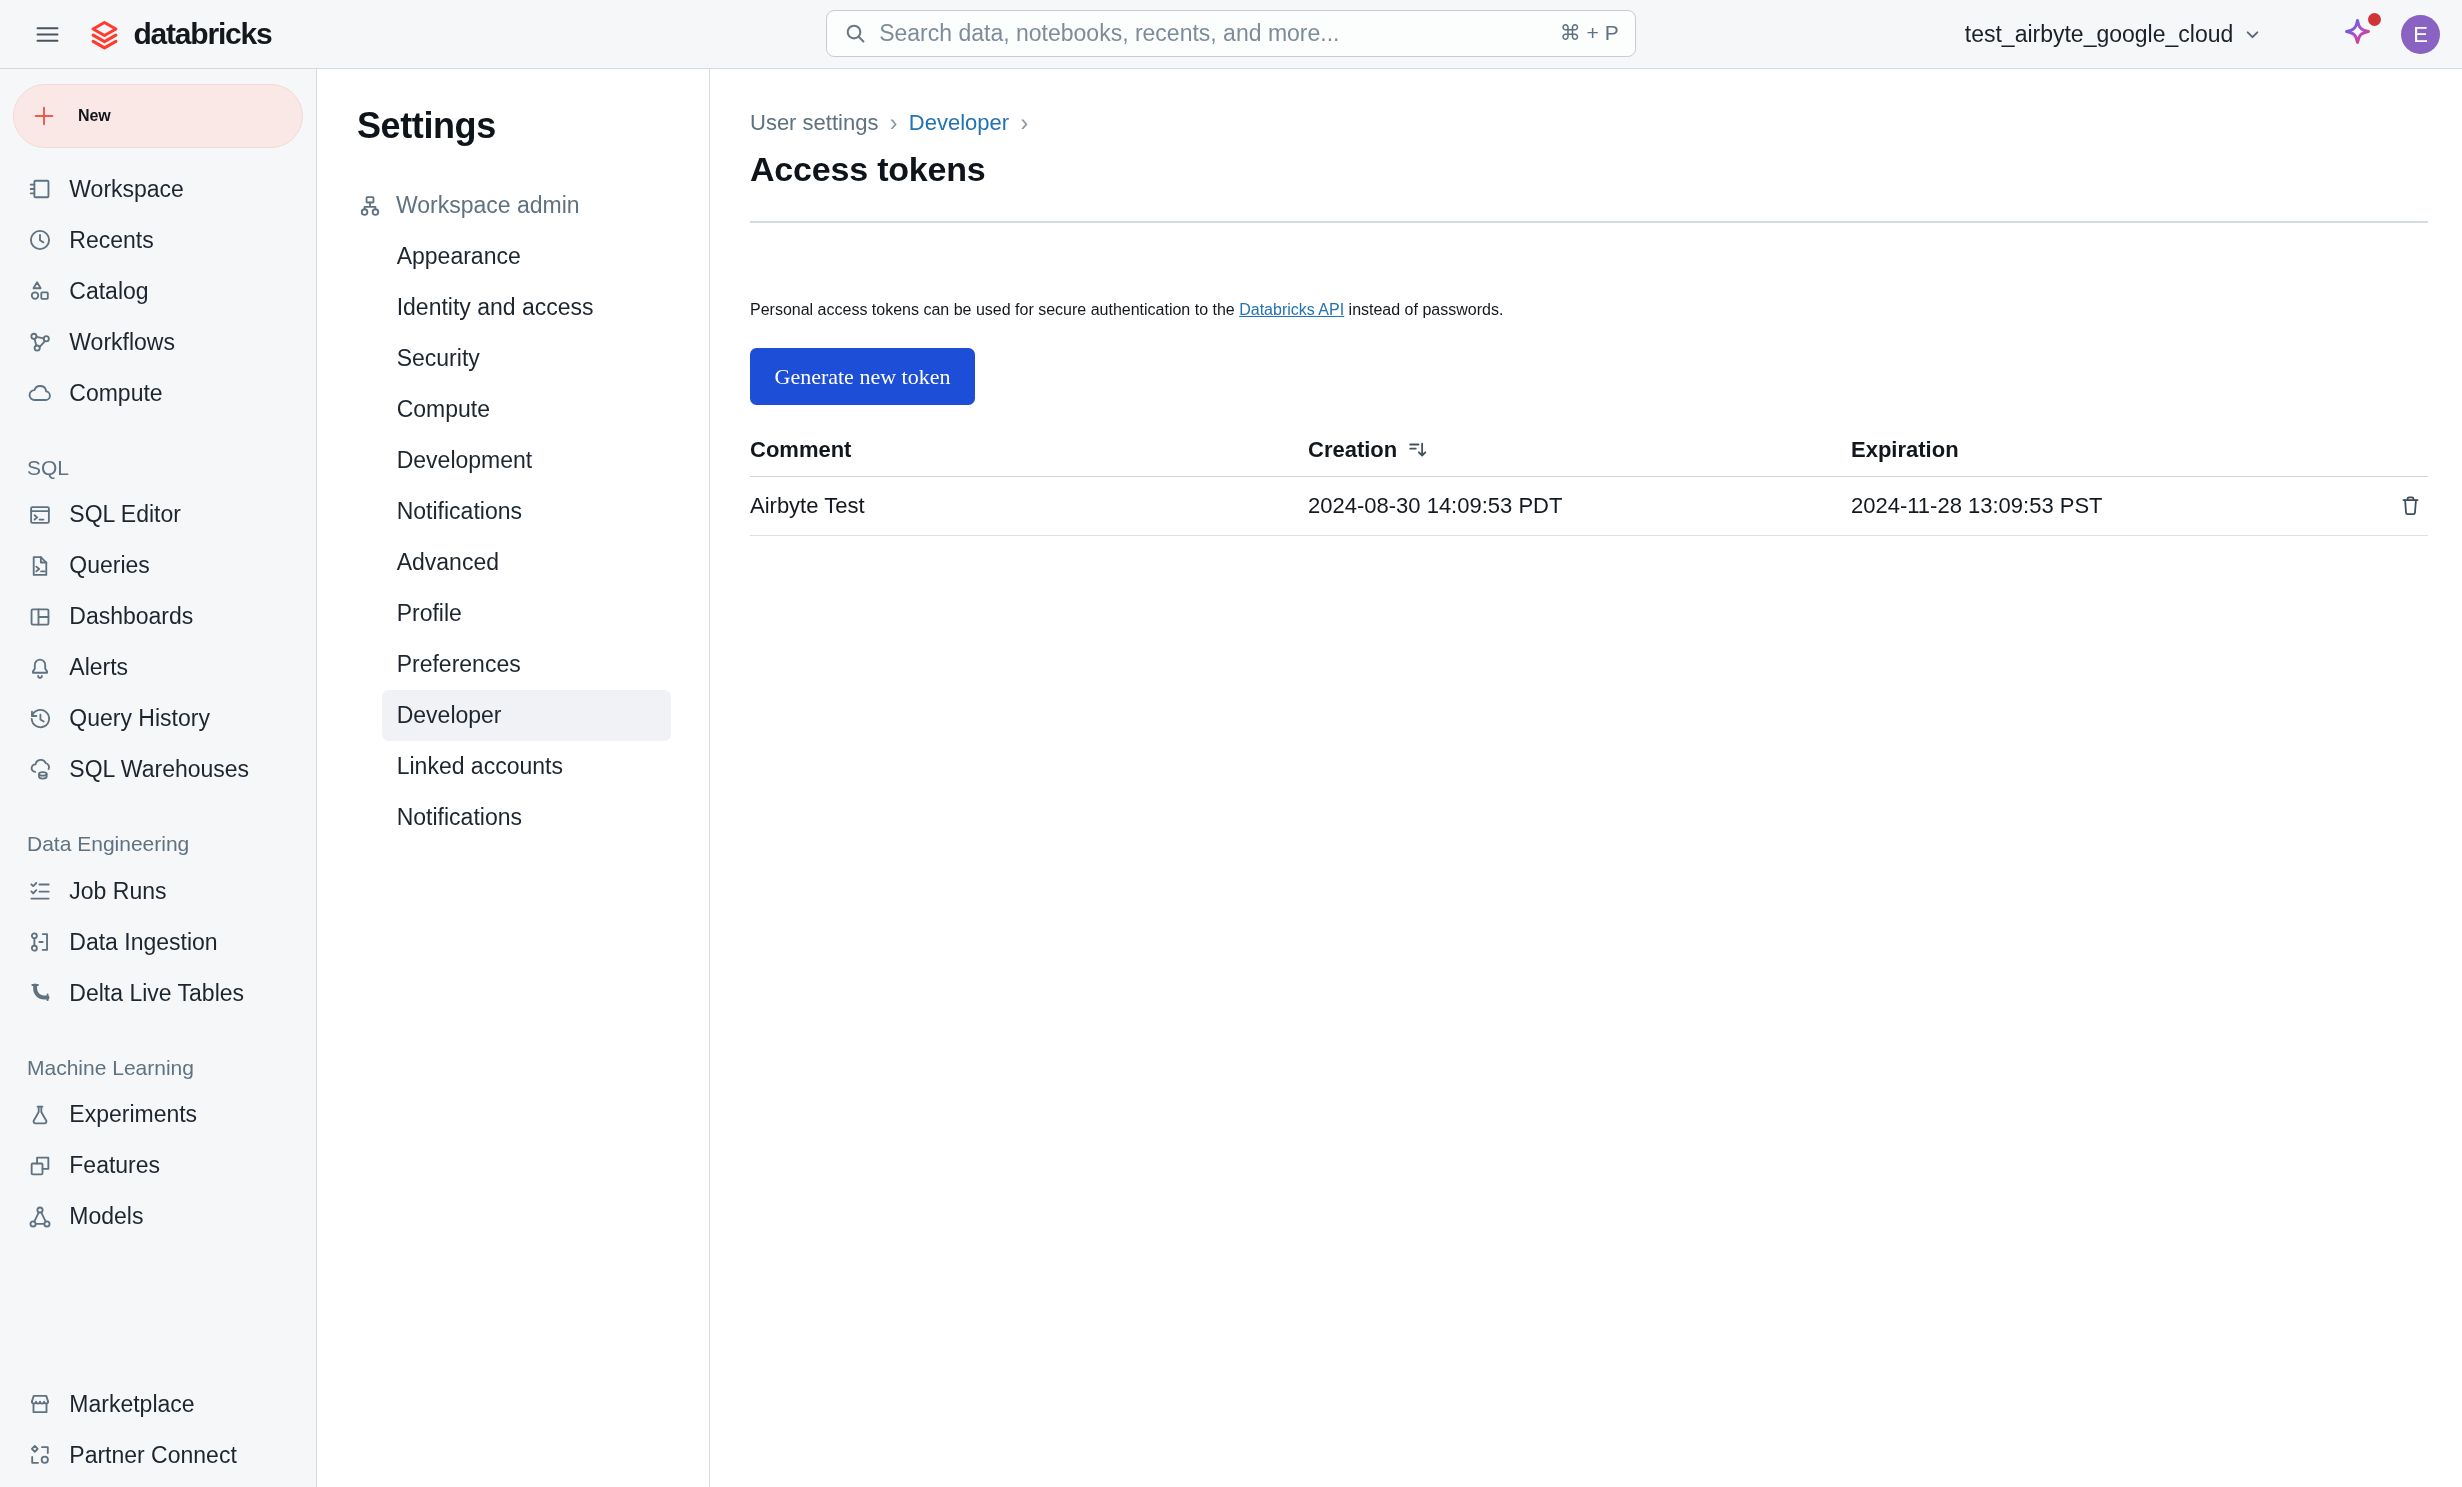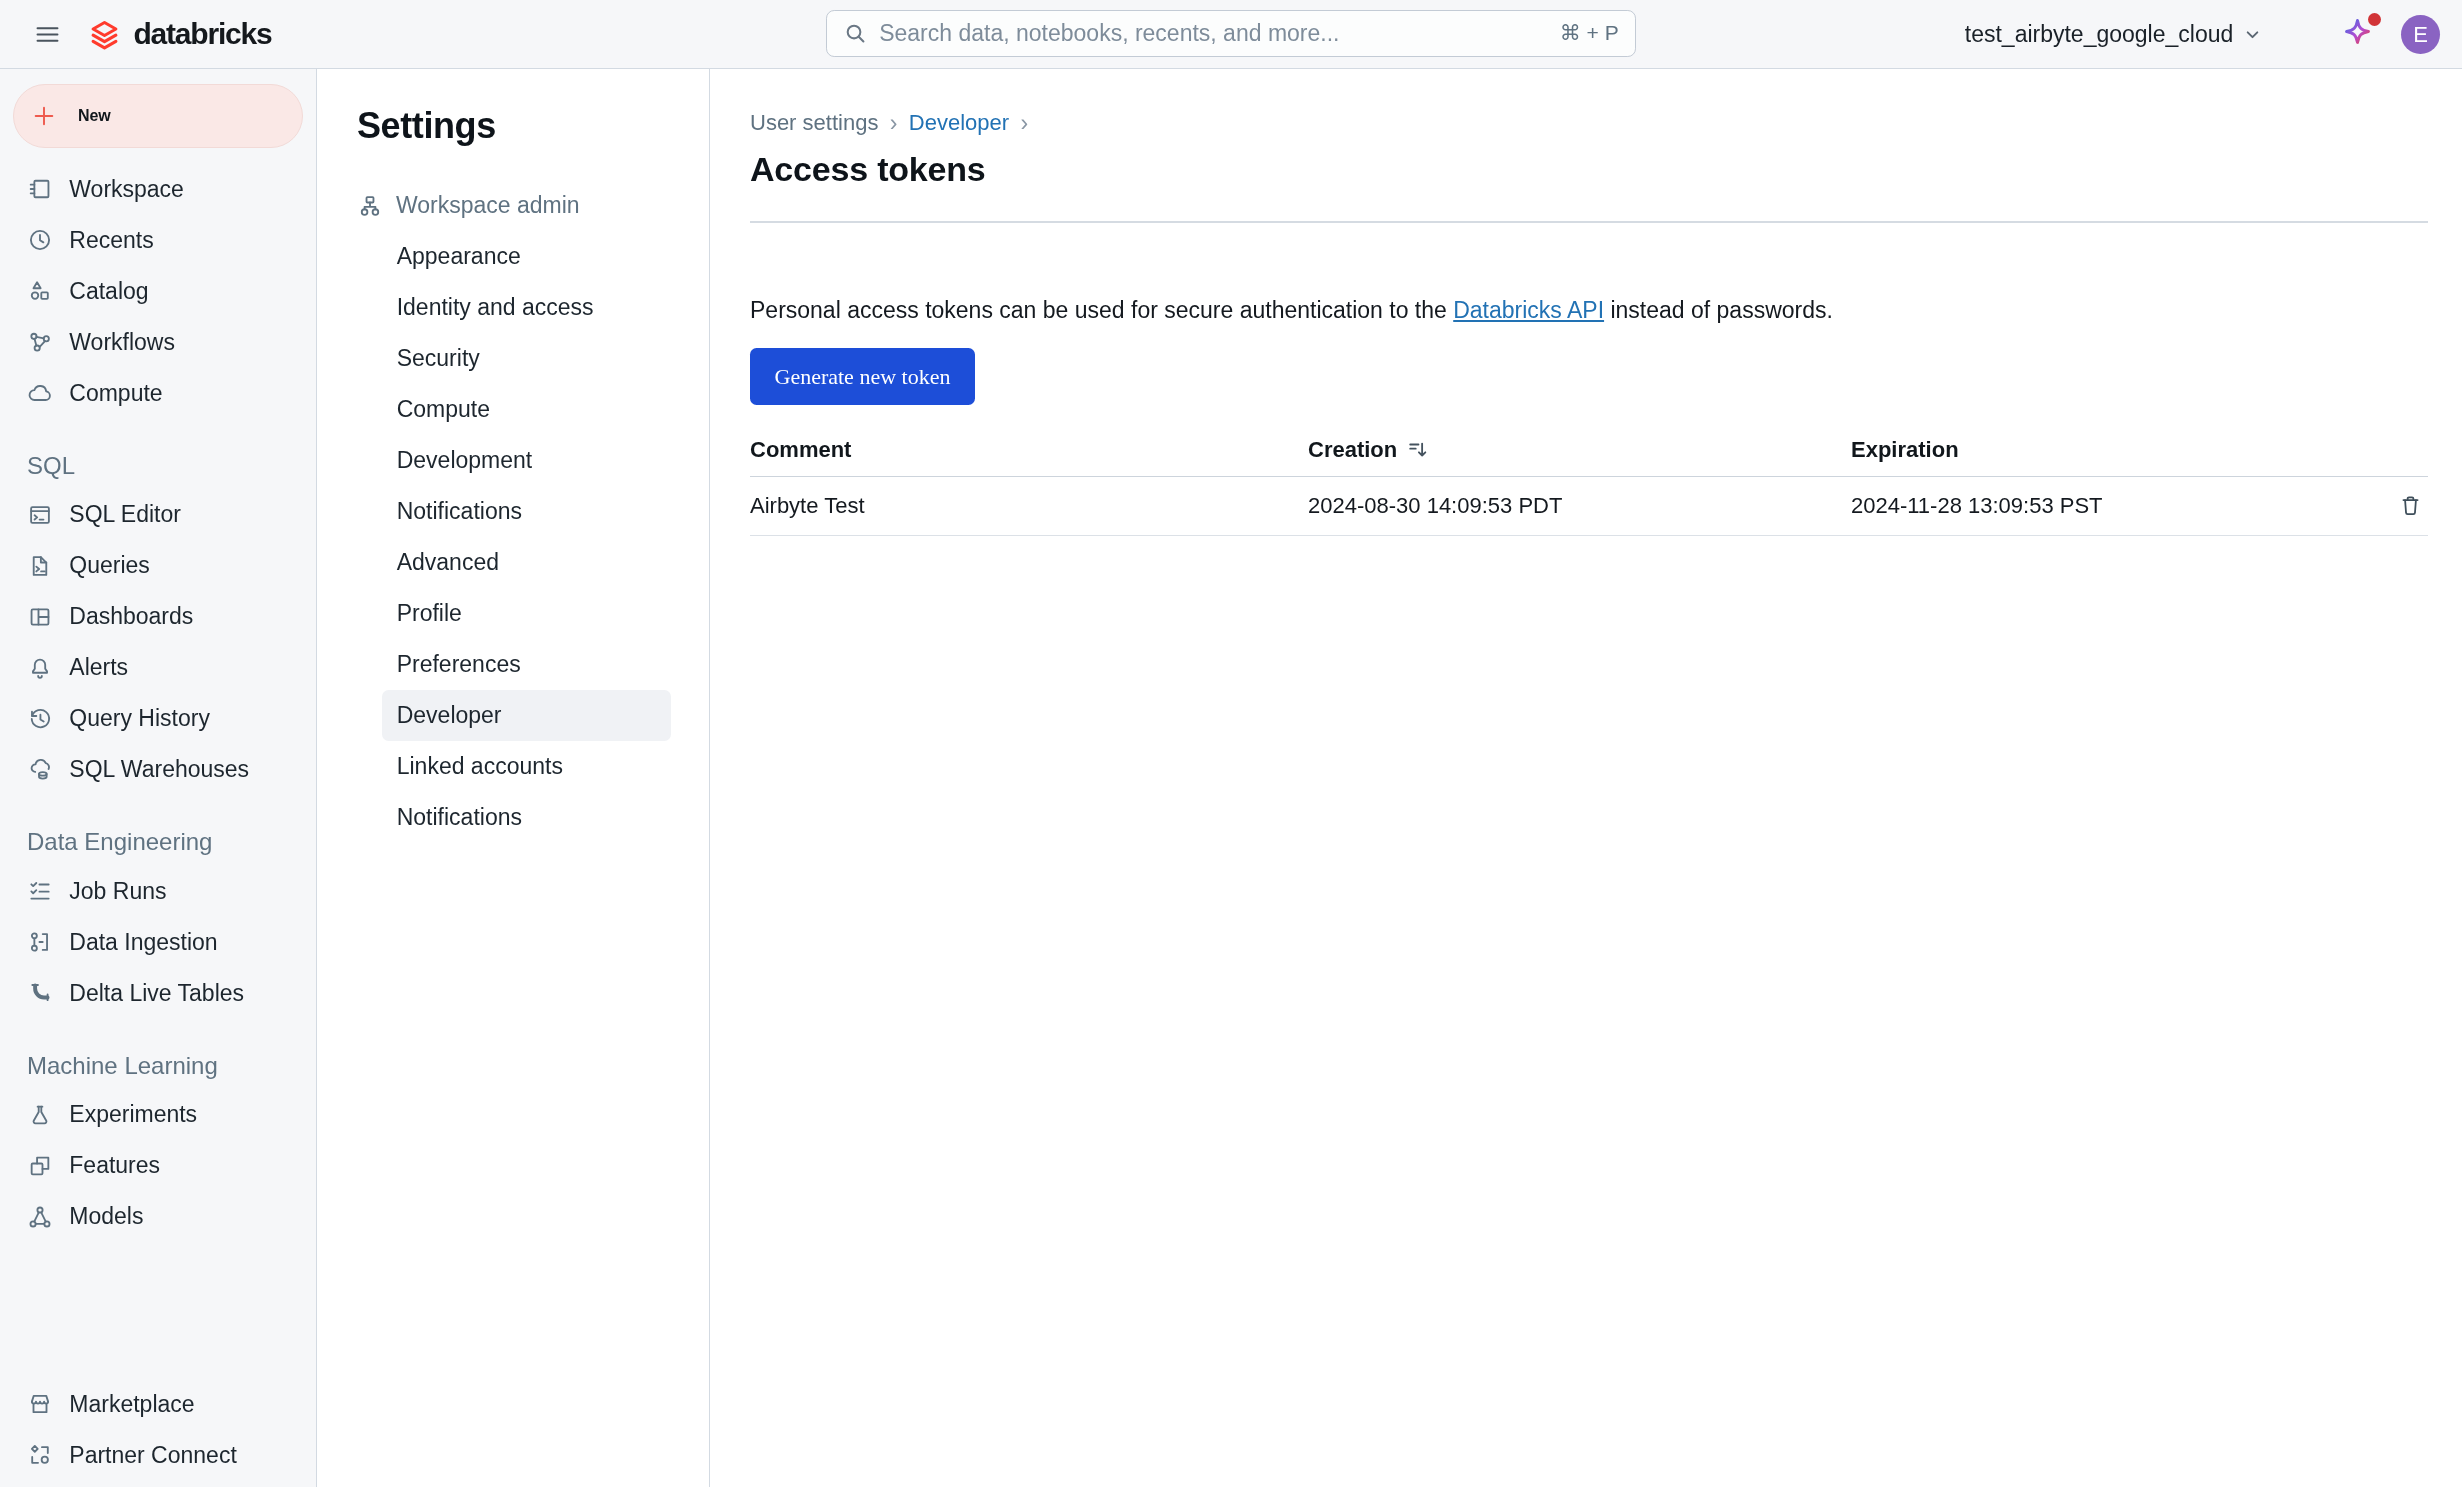--- a/index.html
+++ b/index.html
@@ -50,21 +50,21 @@
     background:#F6F7F9; border-right:1.6px solid #D3DAE2;
   }
   .new-pill {
     margin:14.7px 13px 16.3px 13px; height:64px; border-radius:33px;
     background:#FAE8E6; border:1.6px solid #F2DAD7;
     display:flex; align-items:center; padding-left:16.3px; gap:19.6px; cursor:pointer;
   }
   .new-pill .icn { width:28px; height:28px; stroke:#EE5A4E; stroke-width:2.2; }
   .new-label { font-size:16px; font-weight:700; color:#11171C; }
   .nav-item { height:51px; display:flex; align-items:center; padding-left:27px; gap:16.3px; font-size:23px; color:#1D262E; cursor:pointer; }
-  .section-header { margin-top:24.5px; height:46px; display:flex; align-items:flex-end; padding-left:27px; padding-bottom:9.8px; font-size:24px; color:#5F7281; }
+  .section-header { margin-top:24.5px; height:46px; display:flex; align-items:flex-end; padding-left:27px; padding-bottom:9.8px; font-size:21px; color:#5F7281; }
   .sidebar-footer { position:absolute; bottom:6.5px; left:0; right:0; }
 
   
   .settings-panel {
     position:absolute; top:69px; left:319px; bottom:0; width:391px;
     background:#ffffff; border-right:1.6px solid #D3DAE2;
     padding:36px 0 0 38px;
   }
   .settings-title { font-size:36px; font-weight:700; color:#0E141A; letter-spacing:-0.4px; line-height:42px; }
   .settings-group-header { margin-top:33px; height:51px; display:flex; align-items:center; gap:13px; font-size:23px; color:#5F7281; }
@@ -76,21 +76,21 @@
   .settings-item.selected { background:#F0F2F5; }
 
   
   .main { position:absolute; top:69px; left:710px; right:0; bottom:0; background:#fff; padding:41px 34px 0 40px; }
   .breadcrumb { height:26px; display:flex; align-items:center; gap:11.4px; font-size:22px; color:#5F7281; }
   .crumb { cursor:pointer; }
   .crumb.link { color:#2272B4; }
   .crumb-sep { color:#8A97A5; font-size:23px; }
   .page-title { margin-top:13px; font-size:34px; font-weight:700; color:#0E141A; line-height:41px; letter-spacing:-0.2px; }
   .title-divider { margin-top:31px; width:1678px; height:1.6px; background:#D5DBE2; }
-  .description { margin-top:73px; font-size:23px; color:#14191F; line-height:28px; }
+  .description { margin-top:73px; font-size:16px; color:#14191F; line-height:28px; }
   .description .api-link { color:#2272B4; text-decoration:underline; cursor:pointer; }
   .generate-btn {
     margin-top:24.5px; height:57px; padding:0 24.5px;
     background:#1d4ed8; color:#ffffff; font-size:22px;
     font-family:Liberation Serif, serif;
     border:none; border-radius:6.5px; cursor:pointer; display:inline-flex; align-items:center;
   }
   .tokens-table { margin-top:19.6px; width:1678px; }
   .t-header, .t-row { display:grid; grid-template-columns:558px 543px 1fr 49px; align-items:center; }
   .t-header { height:52px; border-bottom:1.6px solid #CDD4DC; font-size:22px; font-weight:700; color:#11171C; }

